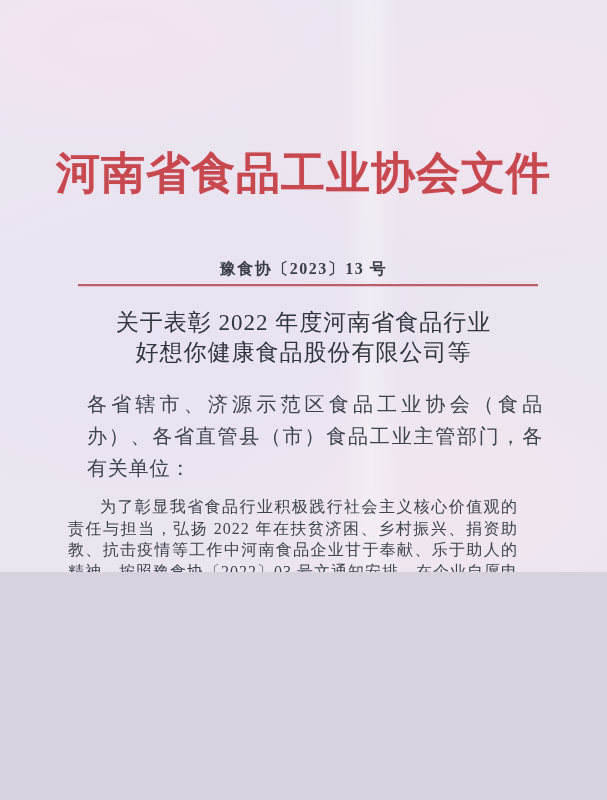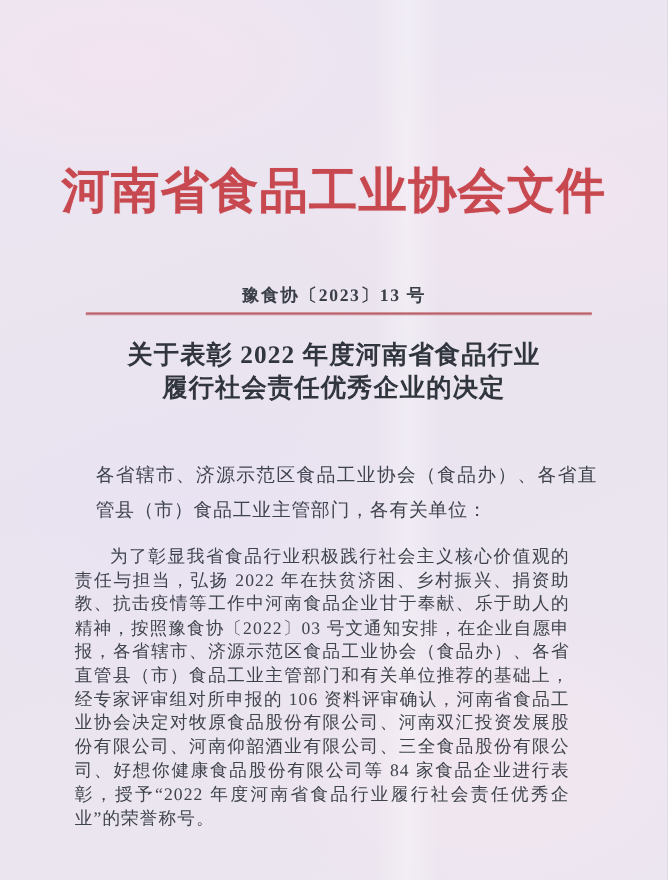--- a/index.html
+++ b/index.html
@@ -6,21 +6,21 @@
     --header-red: #c84850;
     --divider-red: #bb5f68;
     --paper-bg: #ebe5f0;
     --ink: #3f434c;
   }
   * { margin: 0; padding: 0; box-sizing: border-box; }
   html, body { background: #d8d2de; }
   .paper {
     position: relative;
     width: 607px;
-    height: 800px;
+    height: 572px;
     margin: 0 auto;
     overflow: hidden;
     color: var(--ink);
     font-family: "Liberation Serif", "DejaVu Serif", serif;
     background:
       radial-gradient(ellipse 340px 160px at 18% 7%,  rgba(248,226,239,0.55), transparent 70%),
       radial-gradient(ellipse 380px 220px at 82% 22%, rgba(247,229,241,0.50), transparent 70%),
       radial-gradient(ellipse 420px 260px at 28% 58%, rgba(233,225,244,0.60), transparent 72%),
       radial-gradient(ellipse 320px 220px at 74% 86%, rgba(248,231,241,0.50), transparent 70%),
       linear-gradient(160deg, #ece6f2 0%, #eae4ef 45%, #ece6f0 100%);
@@ -64,31 +64,31 @@
     height: 2px;
     background: var(--divider-red);
     box-shadow: 0 1px 0 rgba(187,95,104,0.25);
   }
   .doc-title {
     position: absolute;
     top: 308px;
     left: 0; right: 0;
     text-align: center;
     font-size: 23px;
-    font-weight: bold;
+    font-weight: normal;
     line-height: 30px;
     letter-spacing: 1px;
     color: #31353d;
   }
   .addressee {
     position: absolute;
-    top: 416px;
+    top: 388px;
     left: 87px;
     width: 456px;
-    font-size: 17px;
+    font-size: 20px;
     line-height: 32px;
     letter-spacing: 0.8px;
     text-align: justify;
     color: var(--ink);
   }
   .body-text {
     position: absolute;
     top: 496px;
     left: 68px;
     width: 450px;
@@ -107,19 +107,19 @@
   <div class="fold"></div>
 
   <div class="org-header">河南省食品工业协会文件</div>
 
   <div class="doc-number">豫食协〔2023〕13 号</div>
 
   <div class="red-divider"></div>
 
   <div class="doc-title">
     <span>关于表彰 2022 年度河南省食品行业</span><br>
-    <span>履行社会责任优秀企业的决定</span>
+    <span>好想你健康食品股份有限公司等</span>
   </div>
 
   <p class="addressee">各省辖市、济源示范区食品工业协会（食品办）、各省直管县（市）食品工业主管部门，各有关单位：</p>
 
   <p class="body-text">为了彰显我省食品行业积极践行社会主义核心价值观的责任与担当，弘扬 2022 年在扶贫济困、乡村振兴、捐资助教、抗击疫情等工作中河南食品企业甘于奉献、乐于助人的精神，按照豫食协〔2022〕03 号文通知安排，在企业自愿申报，各省辖市、济源示范区食品工业协会（食品办）、各省直管县（市）食品工业主管部门和有关单位推荐的基础上，经专家评审组对所申报的 106 资料评审确认，河南省食品工业协会决定对牧原食品股份有限公司、河南双汇投资发展股份有限公司、河南仰韶酒业有限公司、三全食品股份有限公司、好想你健康食品股份有限公司等 84 家食品企业进行表彰，授予“2022 年度河南省食品行业履行社会责任优秀企业”的荣誉称号。</p>
 </div>
 
 </body></html>

